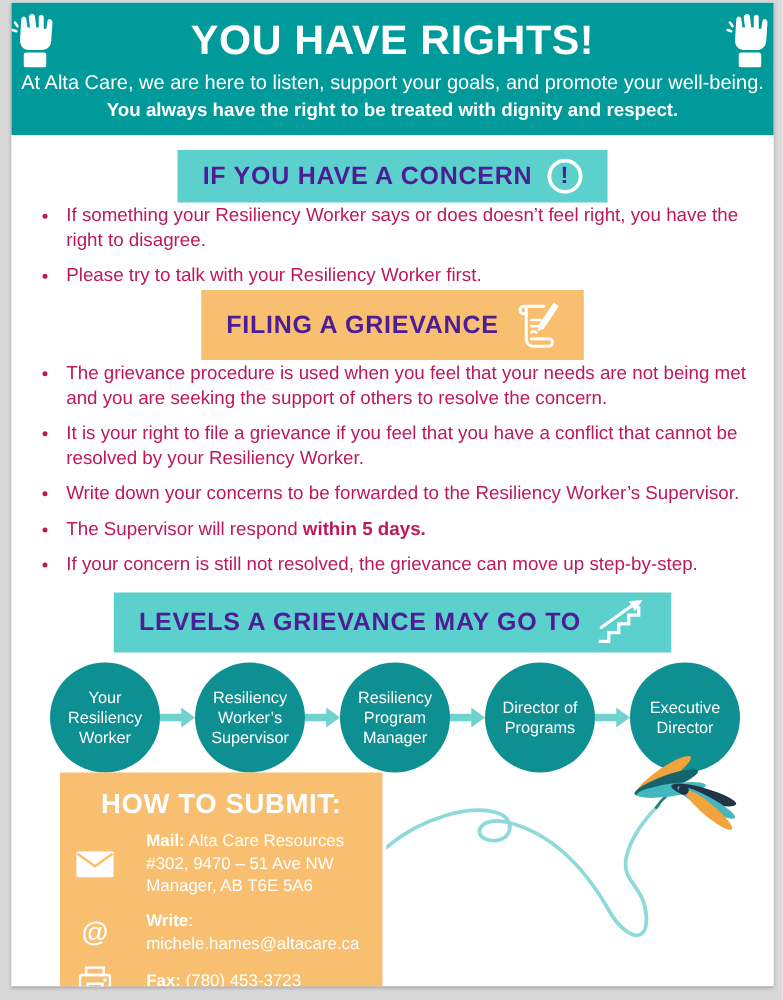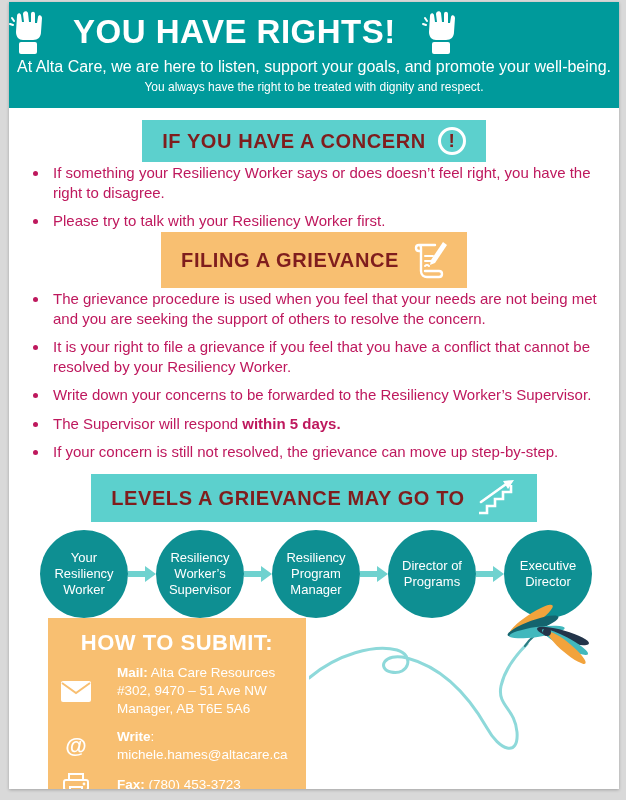--- a/index.html
+++ b/index.html
@@ -15,30 +15,30 @@
     background:#ffffff;
     box-shadow:0 1px 3px rgba(0,0,0,0.25);
     overflow:hidden;
   }
   
   .header {
     position:absolute; top:0; left:0; right:0; height:106px;
     background:#009a9b; color:#ffffff; text-align:center;
     padding-top:8px;
   }
-  .header-title-row { display:flex; align-items:center; justify-content:flex-start; gap:26px; }
+  .header-title-row { display:flex; align-items:center; justify-content:space-between; gap:26px; }
   .header-title { font-size:33px; font-weight:800; letter-spacing:0.5px; line-height:1.1; }
   .fist { width:38px; height:44px; }
   .header-line1 { font-size:16px; margin-top:4px; }
-  .header-line2 { font-size:12px; font-weight:400; margin-top:4px; }
+  .header-line2 { font-size:15px; font-weight:700; margin-top:4px; }
   
   .banner-wrap { position:absolute; left:0; right:0; display:flex; justify-content:center; }
   .banner {
     display:flex; align-items:center; justify-content:center; gap:12px;
-    color:#7f1d1d; font-weight:700; font-size:20px; letter-spacing:0.6px;
+    color:#4c1d95; font-weight:700; font-size:20px; letter-spacing:0.6px;
     padding:6px 20px; min-height:42px;
   }
   .banner.teal   { background:#5cd0cd; }
   .banner.orange { background:#f8bf71; }
   .excl-circle {
     width:28px; height:28px; border:3px solid #ffffff; border-radius:50%;
     display:flex; align-items:center; justify-content:center;
     font-size:19px; font-weight:700; flex:0 0 auto;
   }
   

